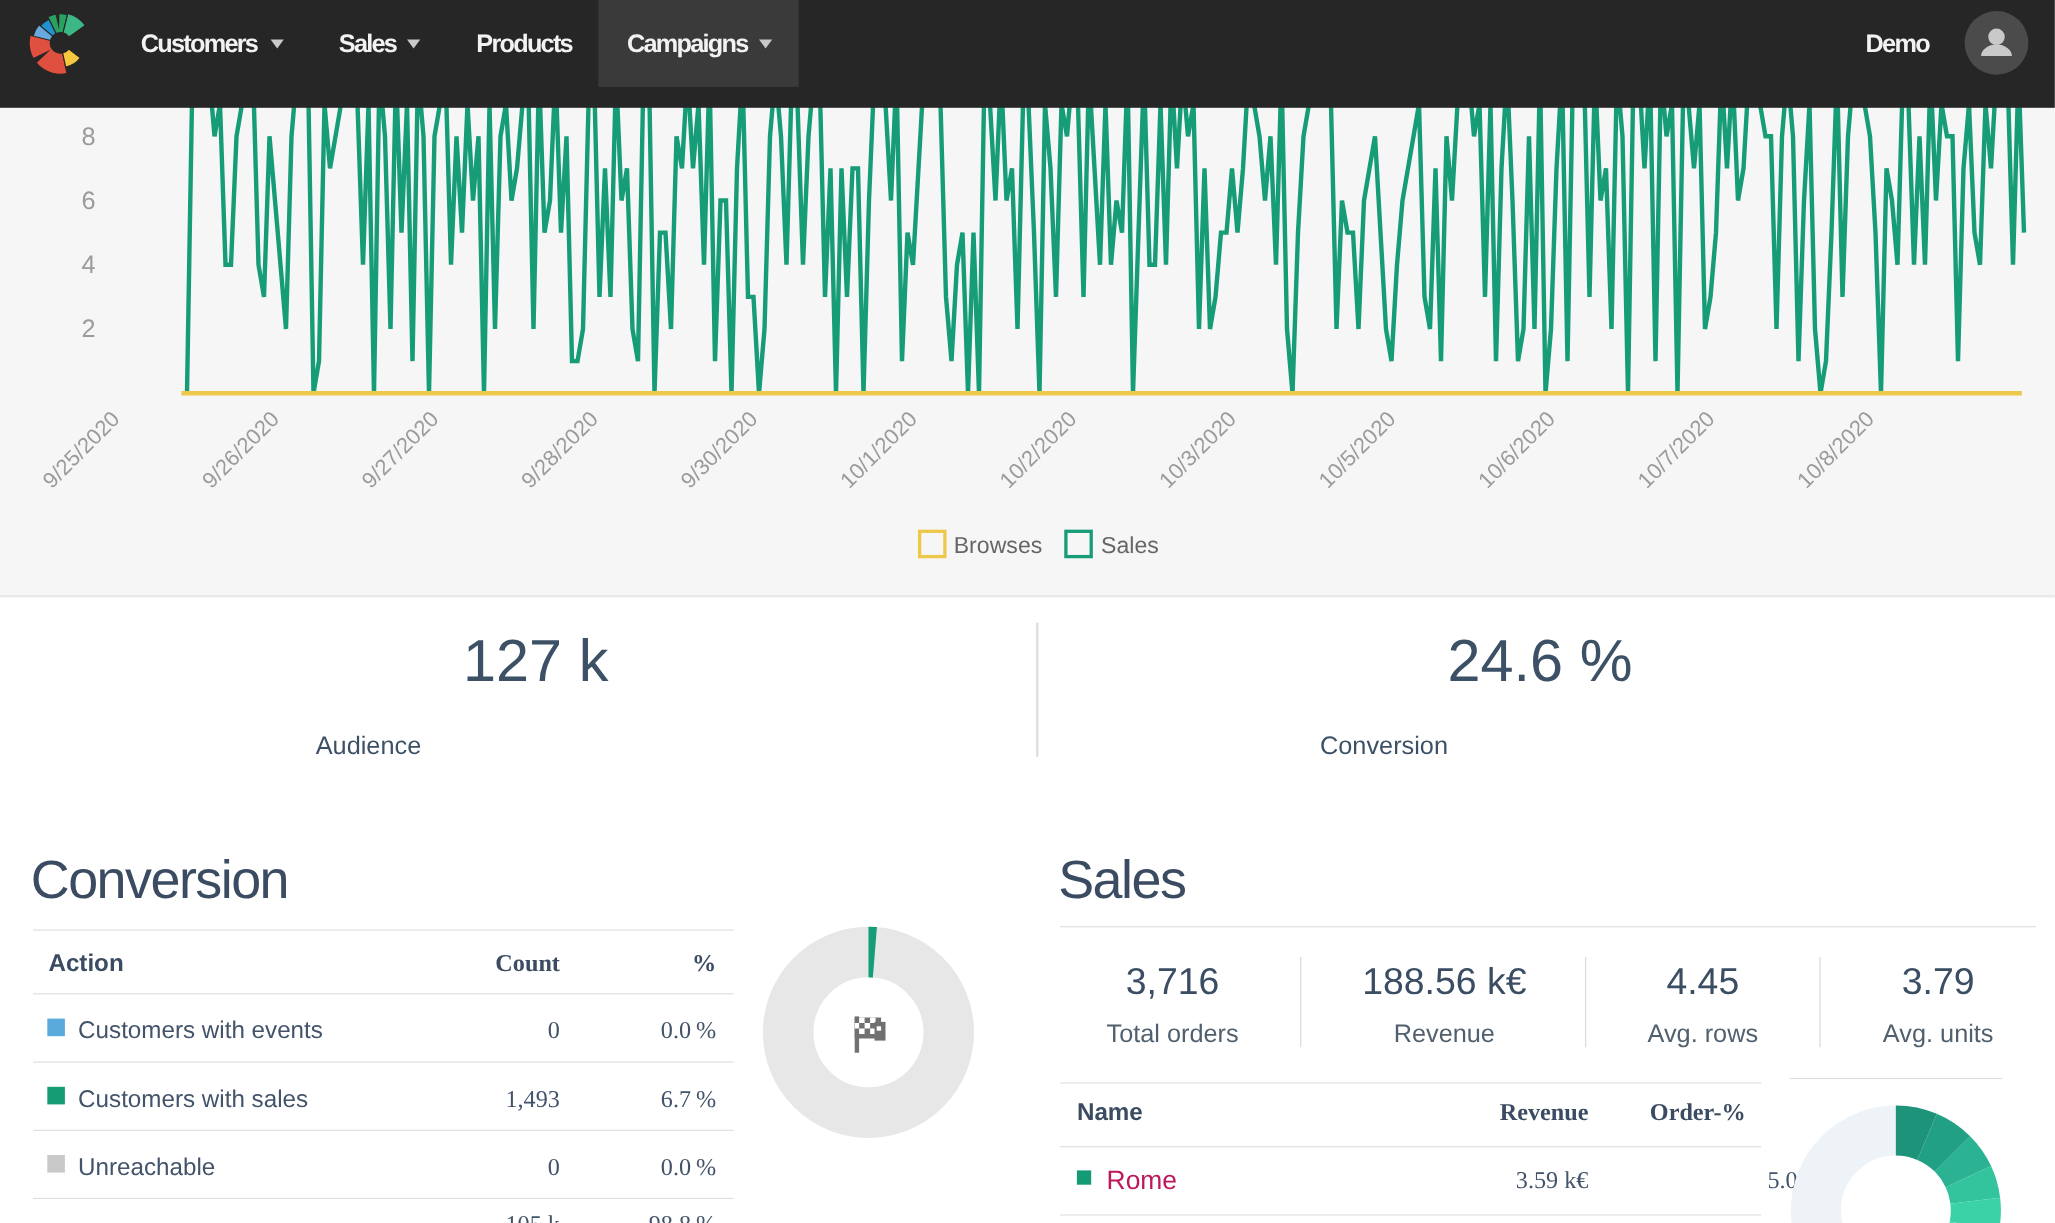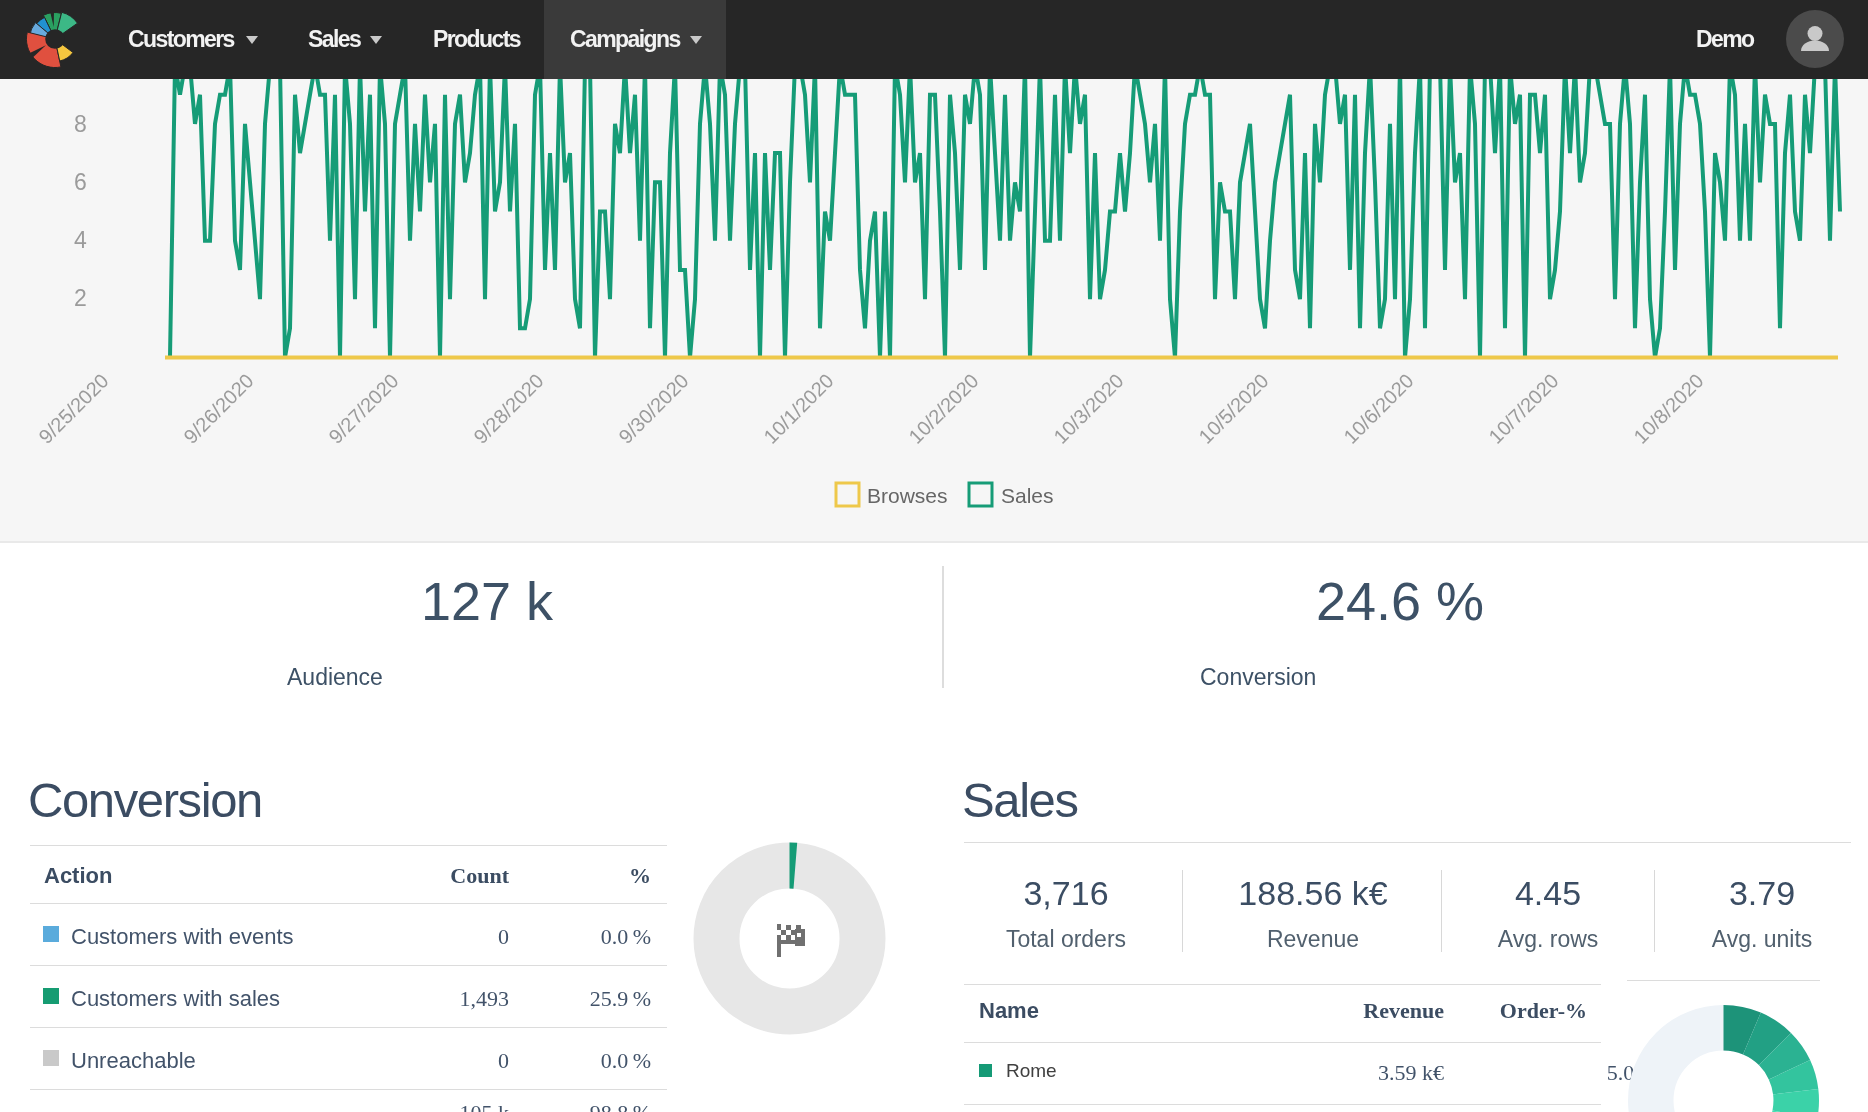--- a/index.html
+++ b/index.html
@@ -1,20 +1,20 @@
 <!DOCTYPE html>
 <html><head>
 <meta charset="utf-8">
 <style>
 * { margin:0; padding:0; box-sizing:border-box; }
 html,body { width:1868px; height:1112px; overflow:hidden; background:#fff;
   font-family:"Liberation Sans", sans-serif; }
 .abs { position:absolute; }
 
-#nav { position:absolute; left:0; top:0; width:1868px; height:79px; background:#262626; z-index:20; }
+#nav { position:absolute; left:0; top:0; width:1868px; height:98px; background:#262626; z-index:20; }
 #nav .active-bg { position:absolute; left:544px; top:0; width:182px; height:79px; background:#3a3a3a; }
 .navtxt { position:absolute; color:#f2f2f2; font-size:23px; font-weight:700; letter-spacing:-1.6px; top:25px; line-height:28px; }
 .caret { position:absolute; top:36px; width:0; height:0; border-left:6.5px solid transparent; border-right:6.5px solid transparent; border-top:8px solid #c9c9c9; }
 #avatar { position:absolute; left:1786px; top:10px; width:58px; height:58px; border-radius:50%; background:#4b4b4b; }
 
 #chartsec { position:absolute; left:0; top:79px; width:1868px; height:464px; background:#f6f6f6; border-bottom:2px solid #e9e9e9; overflow:hidden; }
 
 .bignum { position:absolute; color:#3d5166; font-size:54px; text-align:center; width:400px; }
 .biglab { position:absolute; color:#3d5166; font-size:23px; text-align:left; width:400px; }
 #middiv { position:absolute; left:942px; top:566px; width:2px; height:122px; background:#ddd; }
@@ -113,21 +113,21 @@
 
 <div class="sq" style="left:43px; top:926px; background:#5aabdc"></div>
 <div class="td" style="left:71px; top:924px">Customers with events</div>
 <div class="td r" style="left:309px; top:924px; width:200px">0</div>
 <div class="td r" style="left:451px; top:924px; width:200px">0.0 %</div>
 <div class="hline" style="left:30px; top:965px; width:637px"></div>
 
 <div class="sq" style="left:43px; top:988px; background:#169c72"></div>
 <div class="td" style="left:71px; top:986px">Customers with sales</div>
 <div class="td r" style="left:309px; top:986px; width:200px">1,493</div>
-<div class="td r" style="left:451px; top:986px; width:200px">25.9 %</div>
+<div class="td r" style="left:451px; top:986px; width:200px">6.7 %</div>
 <div class="hline" style="left:30px; top:1027px; width:637px"></div>
 
 <div class="sq" style="left:43px; top:1050px; background:#c9c9c9"></div>
 <div class="td" style="left:71px; top:1048px">Unreachable</div>
 <div class="td r" style="left:309px; top:1048px; width:200px">0</div>
 <div class="td r" style="left:451px; top:1048px; width:200px">0.0 %</div>
 <div class="hline" style="left:30px; top:1089px; width:637px"></div>
 
 <div class="td r" style="left:309px; top:1100px; width:200px">105 k</div>
 <div class="td r" style="left:451px; top:1100px; width:200px">98.8 %</div>
@@ -168,21 +168,21 @@
 <div class="snum" style="left:1612px; top:874px">3.79</div>
 <div class="slab" style="left:1612px; top:926px">Avg. units</div>
 
 <div class="hline" style="left:964px; top:984px; width:637px"></div>
 <div class="th" style="left:979px; top:998px">Name</div>
 <div class="th r" style="left:1244px; top:998px; width:200px">Revenue</div>
 <div class="th r" style="left:1387px; top:998px; width:200px">Order-%</div>
 <div class="hline" style="left:964px; top:1042px; width:637px"></div>
 
 <div class="sq" style="left:979px; top:1064px; width:13px; height:13px; background:#159a76"></div>
-<div class="td" style="left:1006px; top:1060px; color:#404040; font-size:19px">Rome</div>
+<div class="td" style="left:1006px; top:1060px; color:#be185d; font-size:24px">Rome</div>
 <div class="td r" style="left:1244px; top:1060px; width:200px">3.59 k€</div>
 <div class="td r" style="left:1457px; top:1060px; width:200px">5.0 %</div>
 <div class="hline" style="left:964px; top:1104px; width:637px"></div>
 
 <div class="hline" style="left:1627px; top:980px; width:193px"></div>
 
 <svg class="abs" style="left:1626px; top:1003px" width="242" height="109" viewBox="0 0 242 109">
   <g transform="translate(97.5,97.5)">
 
     <circle cx="0" cy="0" r="72.75" fill="none" stroke="#eef3f8" stroke-width="45.5"></circle>

